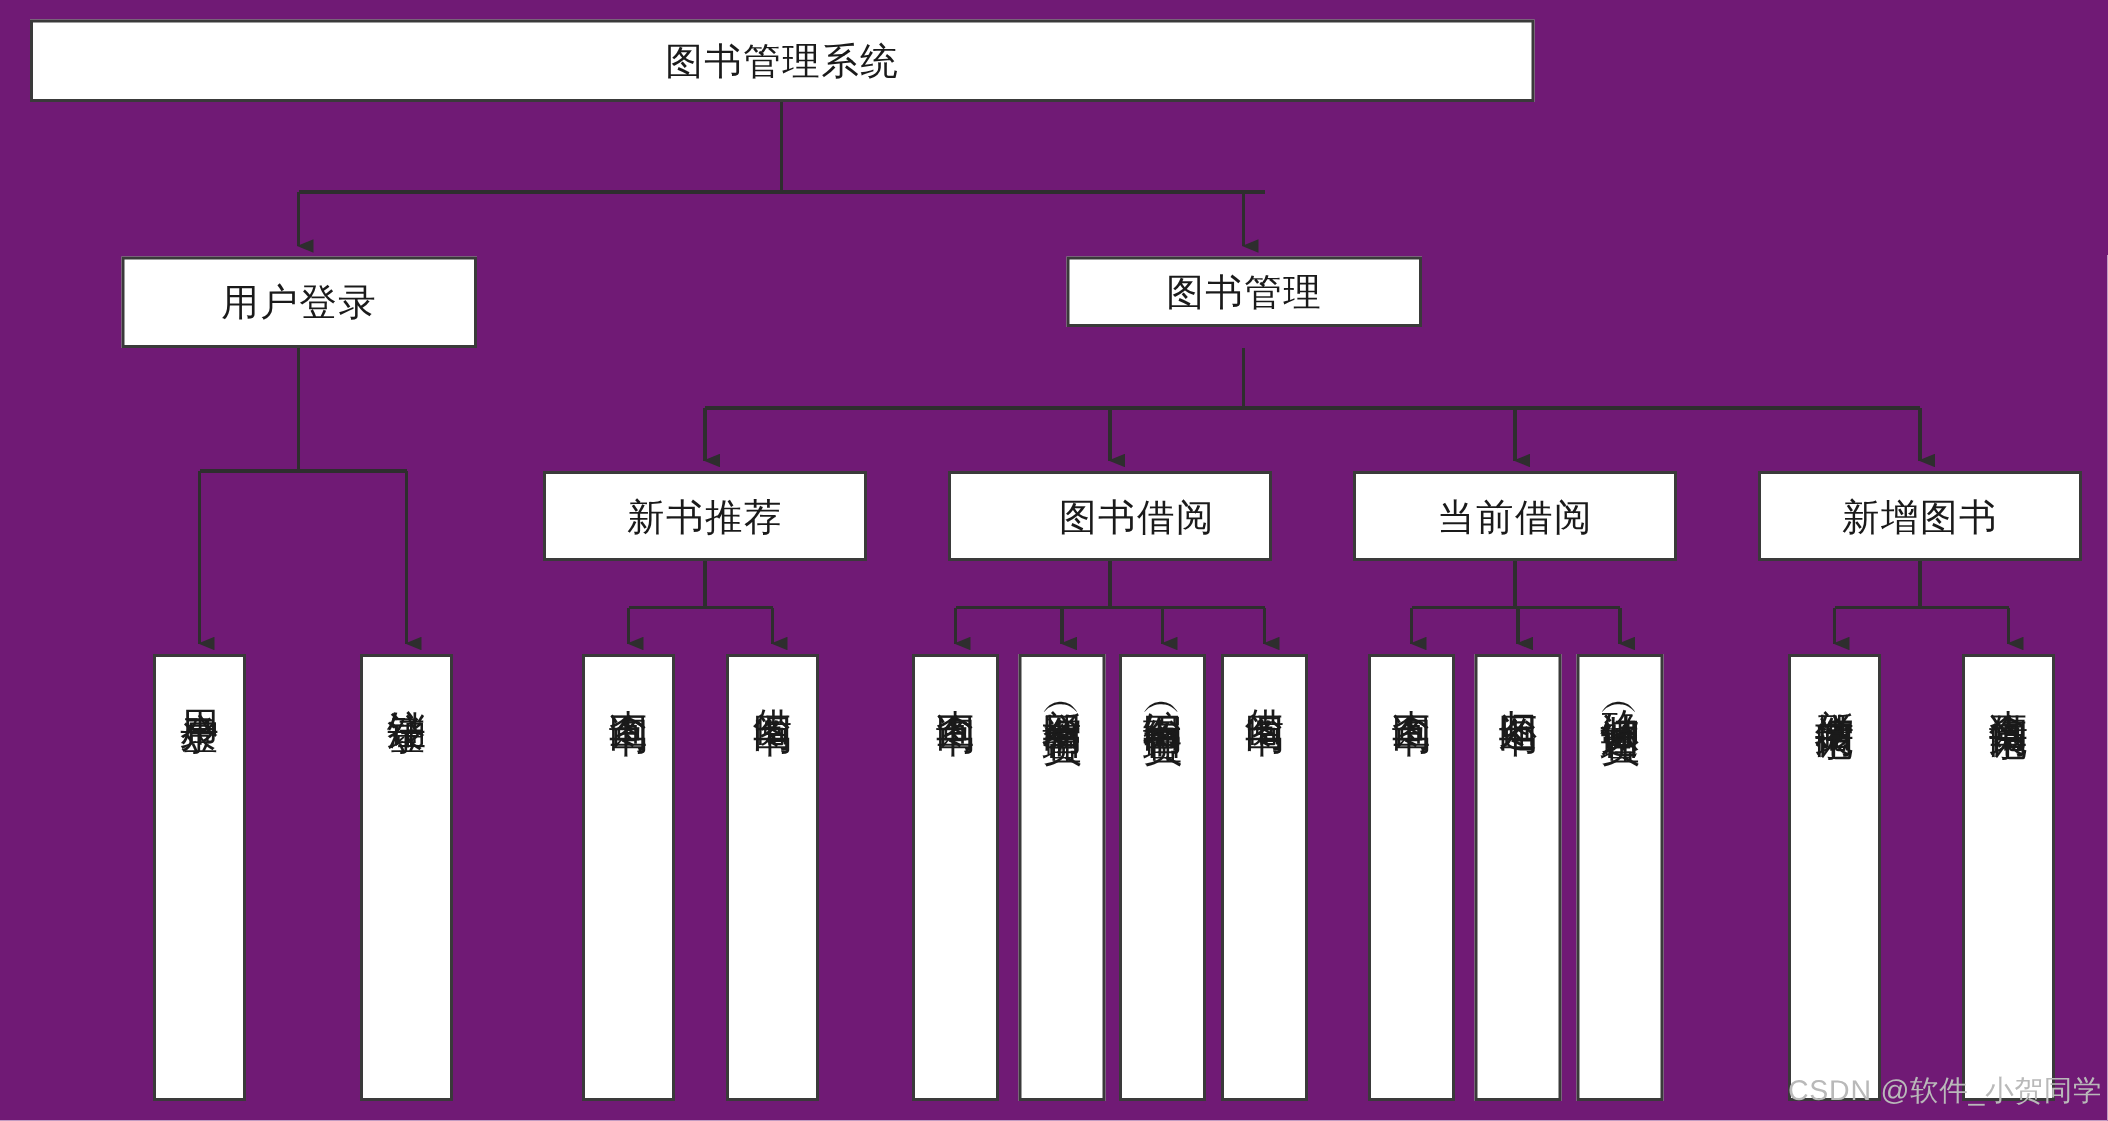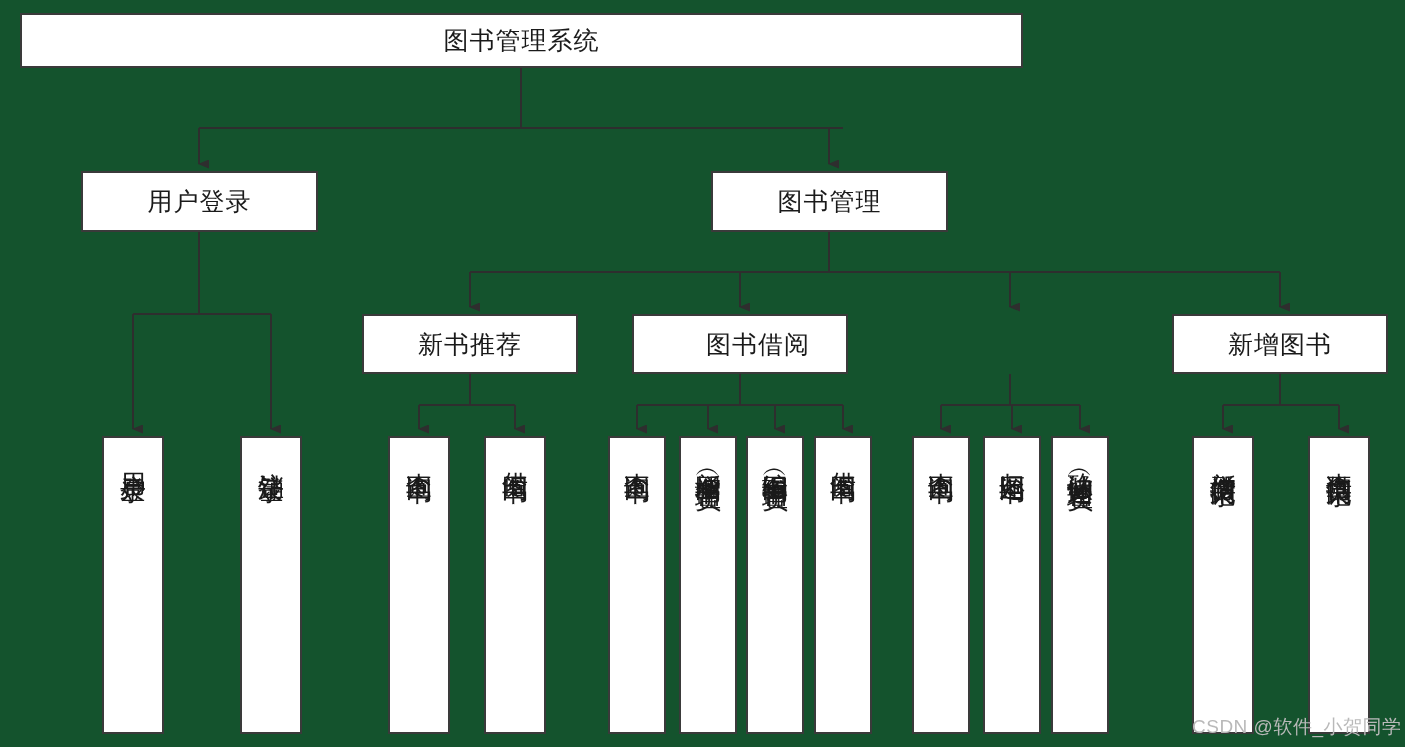--- a/index.html
+++ b/index.html
@@ -57,21 +57,21 @@
     position: absolute;
     font-size: 19px;
     color: #b9b9b9;
     white-space: nowrap;
     letter-spacing: 0.5px;
   }
 </style>
 </head>
 <body>
 
-<div id="canvas" style="background: #14532d; text-decoration: underline;">
+<div id="canvas" style="background: #701a75; text-decoration: underline;">
 
   <svg id="wires" viewBox="0 0 1405 747" xmlns="http://www.w3.org/2000/svg">
     <defs>
       <marker id="arrowhead" markerWidth="9" markerHeight="11" refX="4.5" refY="10" orient="auto" markerUnits="userSpaceOnUse">
         <path d="M0,0 L9,0 L4.5,11 Z" fill="#2e2e2e"></path>
       </marker>
     </defs>
     <g stroke="#2e2e2e" stroke-width="2.6" fill="none" shape-rendering="crispEdges">
 
       <path d="M521,68 L521,128"></path>
@@ -118,29 +118,32 @@
     </g>
   </svg>
 
   <div class="node horiz" style="left: 20px; top: 13px; width: 1003px; height: 55px; border-color: rgb(58, 58, 58); background: rgb(255, 255, 255); color: rgb(26, 26, 26);">
     <span>图书管理系统</span>
   </div>
 
   <div class="node horiz" style="left: 81px; top: 171px; width: 237px; height: 61px; border-color: rgb(58, 58, 58); background: rgb(255, 255, 255); color: rgb(26, 26, 26);">
     <span>用户登录</span>
   </div>
-  <div class="node horiz" style="left: 711px; top: 171px; width: 237px; height: 61px; border-color: rgb(58, 58, 58); background: rgb(255, 255, 255); color: rgb(26, 26, 26); justify-content: center;">
+  <div class="node horiz" style="left: 711px; top: 171px; width: 237px; height: 47px; border-color: rgb(58, 58, 58); background: rgb(255, 255, 255); color: rgb(26, 26, 26); justify-content: center;">
     <span>图书管理</span>
   </div>
 
   <div class="node horiz" style="left: 362px; top: 314px; width: 216px; height: 60px; border-color: rgb(58, 58, 58); background: rgb(255, 255, 255); color: rgb(26, 26, 26);">
     <span>新书推荐</span>
   </div>
   <div class="node horiz" style="left: 632px; top: 314px; width: 216px; height: 60px; border-color: rgb(58, 58, 58); background: rgb(255, 255, 255); color: rgb(26, 26, 26); padding-left: 36px;">
     <span>图书借阅</span>
+  </div>
+  <div class="node horiz" style="left: 902px; top: 314px; width: 216px; height: 60px; border-color: rgb(58, 58, 58); background: rgb(255, 255, 255); color: rgb(26, 26, 26);">
+    <span>当前借阅</span>
   </div>
   <div class="node horiz" style="left: 1172px; top: 314px; width: 216px; height: 60px; border-color: rgb(58, 58, 58); background: rgb(255, 255, 255); color: rgb(26, 26, 26);">
     <span>新增图书</span>
   </div>
 
   <div class="node vert" style="left: 102px; top: 436px; width: 62px; height: 298px; border-color: rgb(58, 58, 58); background: rgb(255, 255, 255); color: rgb(26, 26, 26);">
     <span class="vlabel">用户登录</span>
   </div>
   <div class="node vert" style="left: 240px; top: 436px; width: 62px; height: 298px; border-color: rgb(58, 58, 58); background: rgb(255, 255, 255); color: rgb(26, 26, 26);">
     <span class="vlabel">注销登录</span>

